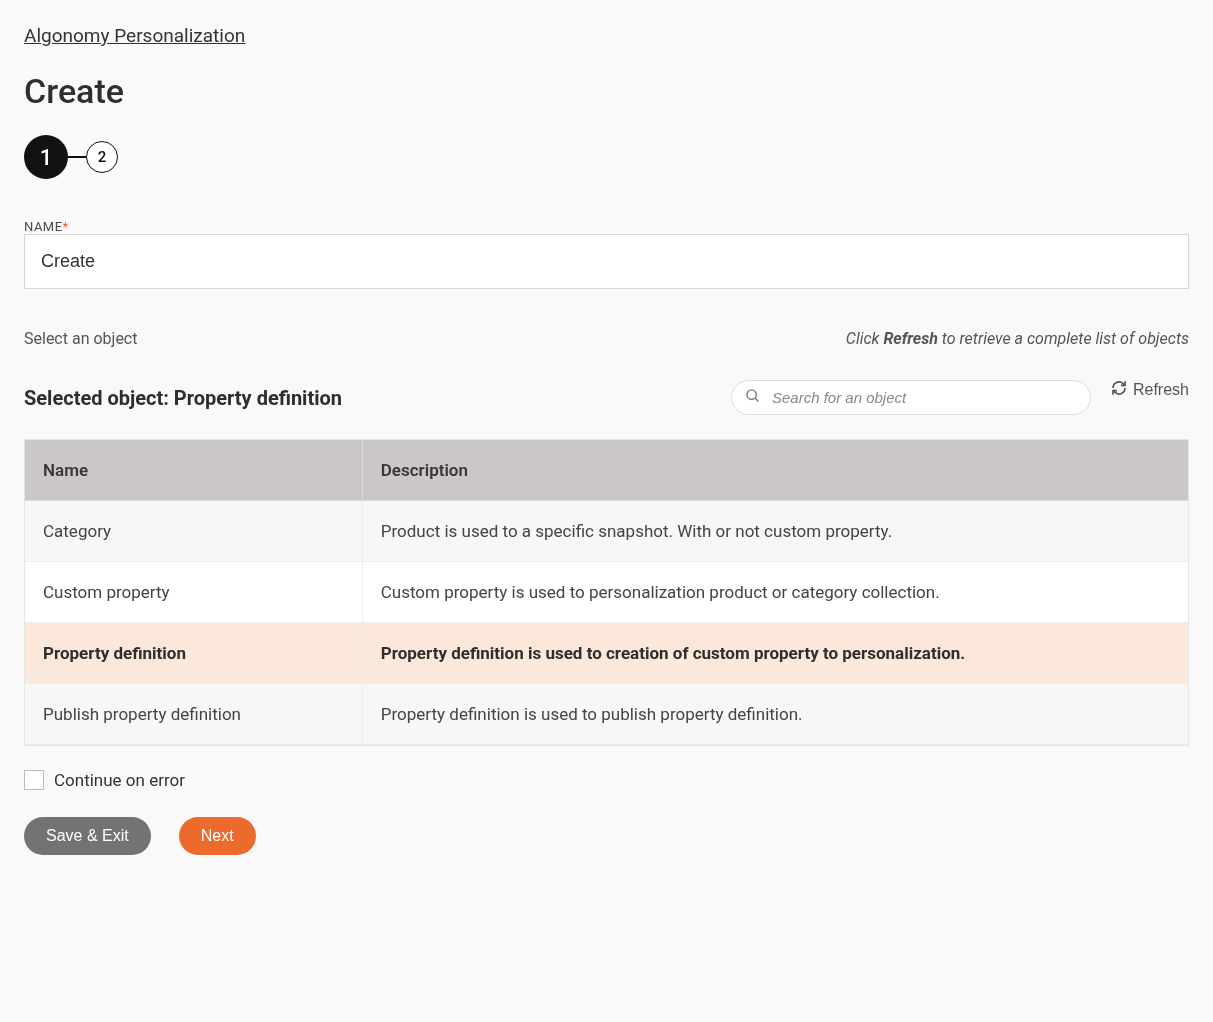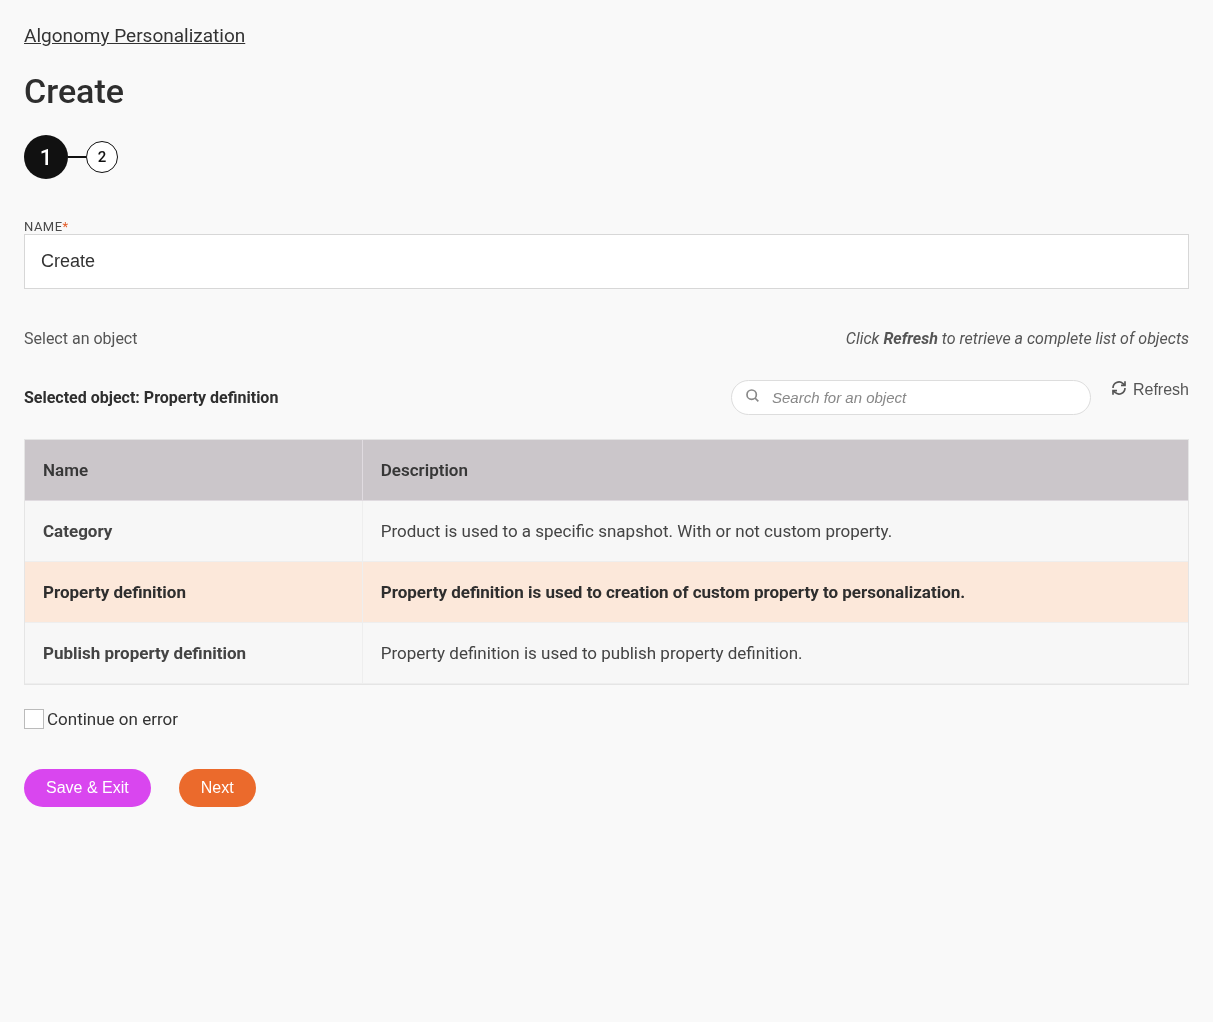--- a/index.html
+++ b/index.html
@@ -98,21 +98,21 @@
     font-style: italic;
   }
   .object-controls {
     display: flex;
     justify-content: space-between;
     align-items: center;
     margin-bottom: 24px;
   }
   .selected-object {
     font-weight: 700;
-    font-size: 16px;
+    font-size: 20px;
     color: #2e2e2e;
   }
   .right-controls {
     display: flex;
     align-items: flex-start;
     gap: 20px;
   }
   .search-wrapper {
     position: relative;
     width: 360px;
@@ -178,40 +178,39 @@
     border-right: 1px solid #e0dbe0;
   }
   tbody td {
     padding: 20px 18px;
     font-size: 17px;
     color: #444;
     border-bottom: 1px solid #eee;
   }
   tbody td:first-child {
     border-right: 1px solid #eee;
-    font-weight: bold;
   }
   tbody tr.alt {
     background: #f7f7f7;
   }
   tbody tr.selected {
     background: #fce8da;
   }
   tbody tr.selected td {
     font-weight: 700;
     color: #2e2e2e;
   }
   tbody tr {
     cursor: pointer;
   }
   .checkbox-row {
     display: flex;
     align-items: center;
-    gap: 3px;
-    margin-bottom: 40px;
+    gap: 10px;
+    margin-bottom: 27px;
   }
   .checkbox {
     width: 20px;
     height: 20px;
     border: 1.5px solid #bbb;
     background: #fff;
     cursor: pointer;
   }
   .checkbox-label {
     font-size: 17px;
@@ -223,21 +222,21 @@
   }
   .btn {
     border: none;
     border-radius: 20px;
     padding: 10px 22px;
     font-size: 16px;
     cursor: pointer;
     color: #fff;
   }
   .btn.secondary {
-    background: #d946ef;
+    background: #737373;
   }
   .btn.primary {
     background: #eb6a2c;
   }
   
   .table-scroll::-webkit-scrollbar {
     width: 12px;
   }
   .table-scroll::-webkit-scrollbar-track {
     background: #eee;
@@ -309,20 +308,24 @@
         <tr>
           <th>Name</th>
           <th>Description</th>
         </tr>
       </thead>
       <tbody id="table-body">
       <tr class="alt">
             <td>Category</td>
             <td>Product is used to a specific snapshot. With or not custom property.</td>
           </tr>
+          <tr>
+            <td>Custom property</td>
+            <td>Custom property is used to personalization product or category collection.</td>
+          </tr>
           <tr class="selected">
             <td>Property definition</td>
             <td>Property definition is used to creation of custom property to personalization.</td>
           </tr>
           <tr class="alt">
             <td>Publish property definition</td>
             <td>Property definition is used to publish property definition.</td>
           </tr>
         </tbody>
     </table>

